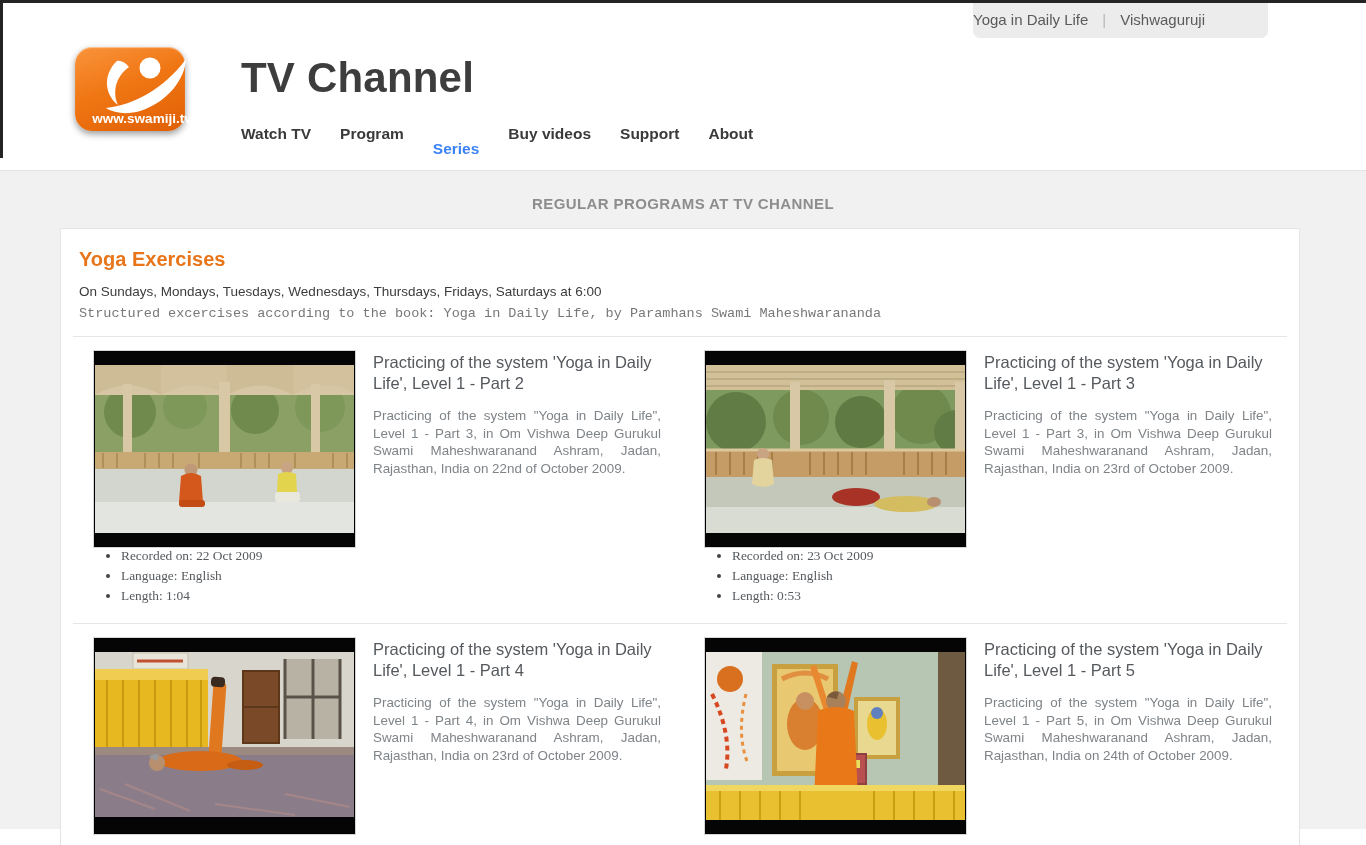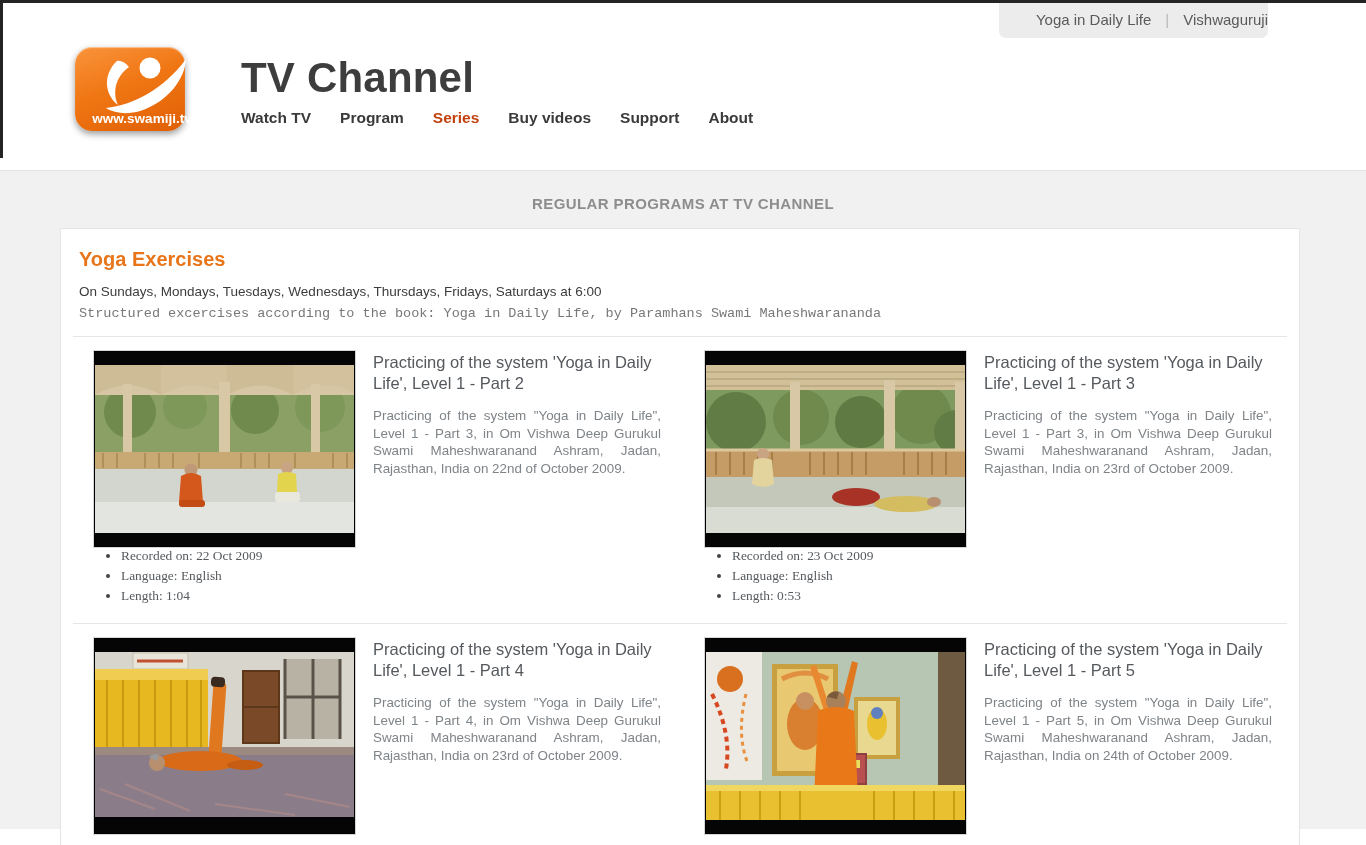--- a/index.html
+++ b/index.html
@@ -10,23 +10,23 @@
     font-family:"Liberation Sans","DejaVu Sans",sans-serif;
     -webkit-font-smoothing:antialiased;
   }
   
   .top-strip { position:absolute; left:0; top:0; width:1366px; height:3px; background:#242424; z-index:40; }
   .left-strip { position:absolute; left:0; top:0; width:3px; height:158px; background:#242424; z-index:40; }
 
   
   .header { position:absolute; left:0; top:0; width:1366px; height:170px; background:#ffffff; z-index:5; }
   .topbar {
-    position:absolute; top:0; right:98px; width:269px; height:38px;
+    position:absolute; top:0; right:98px; width:295px; height:38px;
     background:#ececec; border-radius:0 0 7px 7px;
-    display:flex; align-items:center; justify-content:flex-end; gap:14px;
+    display:flex; align-items:center; justify-content:flex-start; gap:14px;
     font-size:15px; color:#5a5a5a; z-index:6;
   }
   .topbar .sep { color:#b9b9b9; }
   .topbar a { color:#5a5a5a; text-decoration:none; cursor:pointer; }
 
   .logo {
     position:absolute; left:75px; top:47px; width:110px; height:84px;
     border-radius:17px;
     background:linear-gradient(160deg,#f9943c 0%,#f07613 45%,#e05f04 100%);
     box-shadow:0 3px 7px rgba(0,0,0,0.4), inset 0 1px 1px rgba(255,255,255,0.5);
@@ -38,21 +38,21 @@
   .site-title {
     position:absolute; left:241px; top:54px;
     font-size:42px; font-weight:bold; color:#3d3d3d; letter-spacing:0.2px;
   }
   .nav {
     position:absolute; left:241px; top:109px;
     display:flex; gap:29px;
     font-size:15.5px; font-weight:bold; color:#3a3a3a;align-items:center;
   }
   .nav .nav-item { cursor:pointer; }
-  .nav .active { color:#c2410c; }
+  .nav .active { color:#3b82f6;margin-top:31px; }
 
   
   .section {
     position:absolute; left:0; top:170px; width:1366px; height:659px;
     background:#f1f1f1; border-top:1px solid #e3e3e3;
   }
   .section-title {
     margin:24px 0 0; text-align:center;
     font-size:15px; font-weight:bold; color:#8d8d8d; letter-spacing:0.4px;
   }

